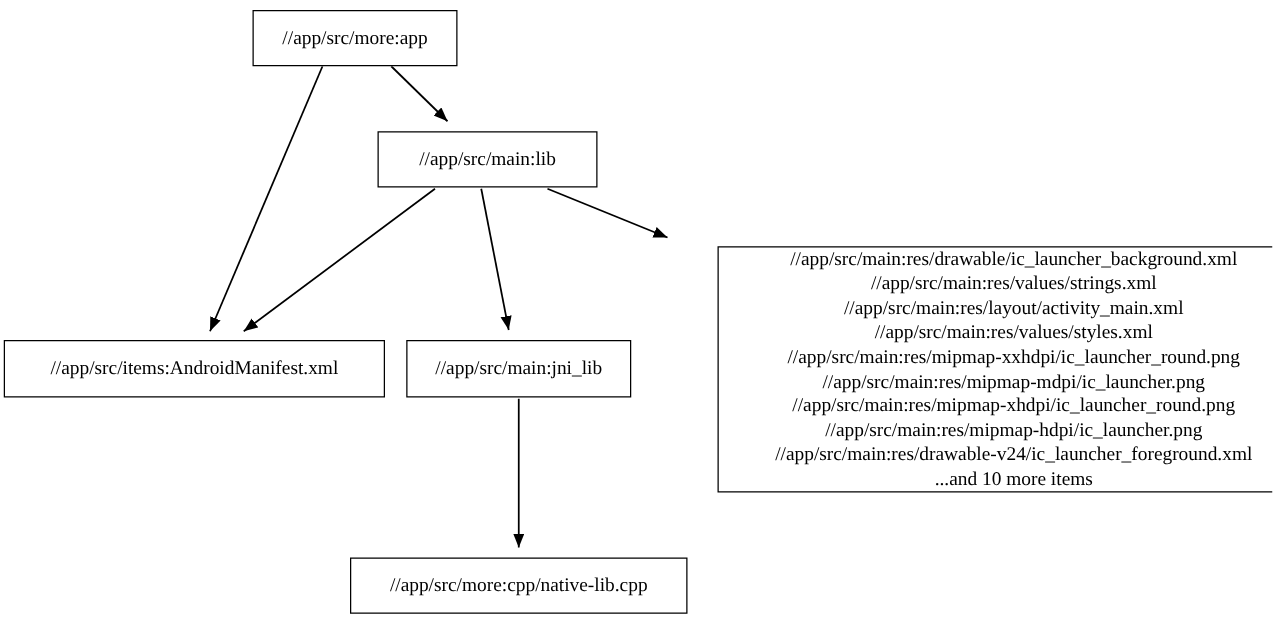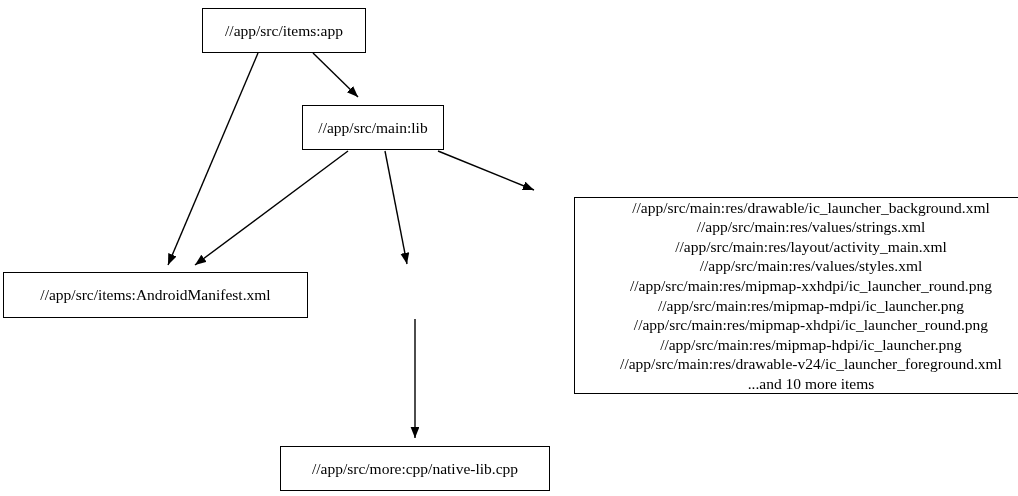--- a/index.html
+++ b/index.html
@@ -68,31 +68,34 @@
     <path d="M 348,151 L 195,265" fill="none" stroke="#000000" stroke-width="1.4" marker-end="url(#arrowhead)"></path>
 
     <path d="M 385,151 L 407,264" fill="none" stroke="#000000" stroke-width="1.4" marker-end="url(#arrowhead)"></path>
 
     <path d="M 438,151 L 534,190" fill="none" stroke="#000000" stroke-width="1.4" marker-end="url(#arrowhead)"></path>
 
     <path d="M 415,319 L 415,438" fill="none" stroke="#000000" stroke-width="1.4" marker-end="url(#arrowhead)"></path>
   </svg>
 
   <div class="node" style="left:202px; top:8px; width:164px; height:45px;">
-    <span class="node-label">//app/src/items:app</span>
+    <span class="node-label">//app/src/more:app</span>
   </div>
 
-  <div class="node" style="left:302px; top:105px; width:142px; height:45px;">
+  <div class="node" style="left:302px; top:105px; width:176px; height:45px;">
     <span class="node-label">//app/src/main:lib</span>
   </div>
 
   <div class="node" style="left:3px; top:272px; width:305px; height:46px;">
     <span class="node-label">//app/src/items:AndroidManifest.xml</span>
   </div>
 
+  <div class="node" style="left:325px; top:272px; width:180px; height:46px;">
+    <span class="node-label">//app/src/main:jni_lib</span>
+  </div>
 
   <div class="node multiline" style="left:530px; top:197px; width:474px; height:197px;">
     <span class="node-label">//app/src/main:res/drawable/ic_launcher_background.xml
 //app/src/main:res/values/strings.xml
 //app/src/main:res/layout/activity_main.xml
 //app/src/main:res/values/styles.xml
 //app/src/main:res/mipmap-xxhdpi/ic_launcher_round.png
 //app/src/main:res/mipmap-mdpi/ic_launcher.png
 //app/src/main:res/mipmap-xhdpi/ic_launcher_round.png
 //app/src/main:res/mipmap-hdpi/ic_launcher.png

